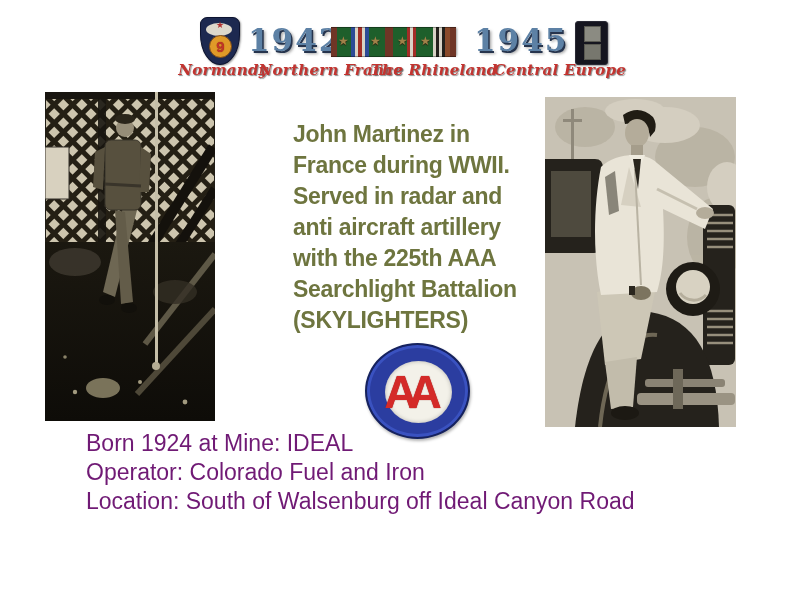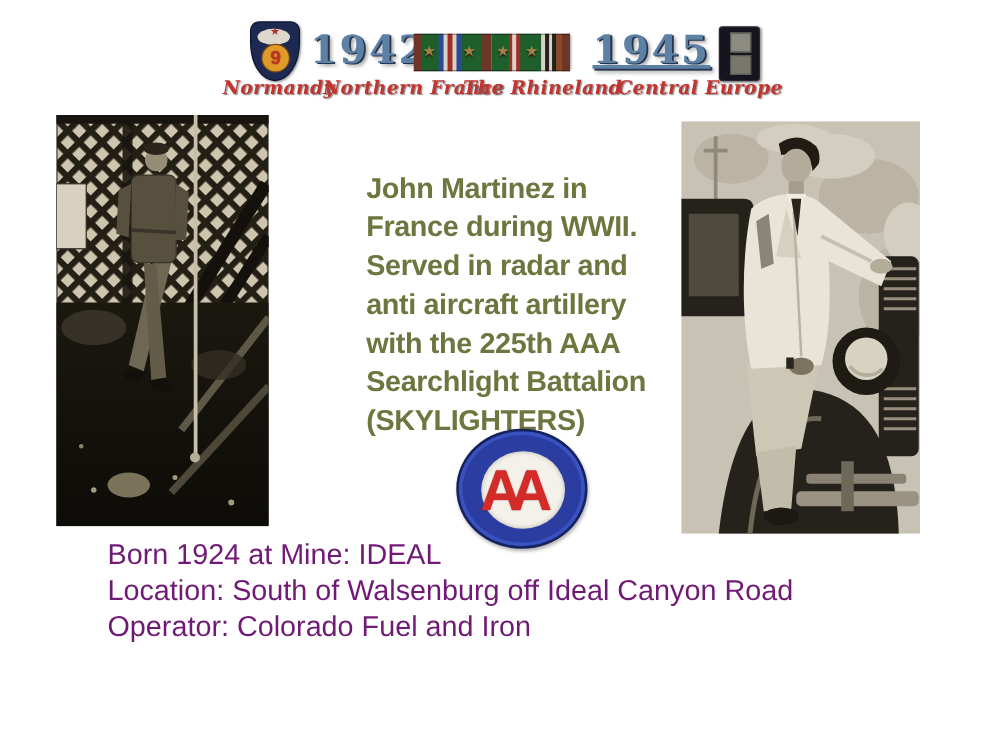--- a/index.html
+++ b/index.html
@@ -15,21 +15,21 @@
   .patch9 .star{position:absolute;left:0;top:1px;width:100%;text-align:center;
           font-size:9px;color:#b03030;line-height:12px;}
   .patch9 .nine{position:absolute;left:8px;top:17px;width:21px;height:21px;border-radius:50%;
           background:#e09a28;border:1px solid #7a4a1a;color:#c13527;text-align:center;
           font:bold 15px/21px "Liberation Sans",sans-serif;text-shadow:0 0 1px #7a1a10;}
 
   .year{position:absolute;top:22px;font-family:"DejaVu Serif",serif;font-weight:bold;
         font-size:31px;letter-spacing:2px;color:#5d81a5;
         text-shadow:1.5px 1.5px 0 #26344d,3px 3px 3px rgba(0,0,0,.35);}
   #year-1942{left:248px;}
-  #year-1945{left:474px;text-decoration:underline;}
+  #year-1945{left:474px;}
 
   .ribbons{position:absolute;left:331px;top:27px;width:125px;height:28px;display:flex;
            box-shadow:1px 1px 2px rgba(0,0,0,.4);}
   .rib{position:relative;height:28px;border-top:1px solid rgba(0,0,0,.35);
        border-bottom:1px solid rgba(0,0,0,.35);}
   .rib1{width:62px;background:linear-gradient(90deg,
         #6f3526 0 6px,#1e5f2b 6px 20px,#2c4b97 20px 24px,#d8d3c6 24px 27px,#a32d27 27px 31px,
         #d8d3c6 31px 34px,#2c4b97 34px 38px,#1e5f2b 38px 54px,#6f3526 54px 62px);}
   .rib2{width:63px;background:linear-gradient(90deg,
         #1e5f2b 0 14px,#a32d27 14px 17px,#d8d3c6 17px 20px,#a32d27 20px 23px,#1e5f2b 23px 40px,
@@ -47,21 +47,21 @@
   .campaign{position:absolute;top:61px;transform:translateX(-50%);white-space:nowrap;
          font-family:"DejaVu Serif",serif;font-style:italic;font-weight:bold;font-size:15px;
          color:#c23430;text-shadow:1px 1px 1px rgba(110,110,110,.8);letter-spacing:.3px;}
 
   
   .photo{position:absolute;display:block;}
   #left-photo{left:45px;top:92px;}
   #right-photo{left:545px;top:97px;}
 
   #caption{position:absolute;left:293px;top:119px;width:250px;white-space:pre-line;
-        font-weight:bold;font-size:23px;line-height:31px;letter-spacing:-.3px;color:#6e753f;margin-top:16px;}
+        font-weight:bold;font-size:23px;line-height:31px;letter-spacing:-.3px;color:#6e753f;}
 
   .aa-patch{position:absolute;left:365px;top:343px;width:105px;height:96px;border-radius:50%;
         background:#2b3da0;border:2px solid #16225e;box-shadow:inset 0 0 0 3px #3a52c0,1px 2px 3px rgba(0,0,0,.3);
         box-sizing:border-box;}
   .aa-patch .aa-center{position:absolute;left:18px;top:16px;width:67px;height:62px;border-radius:50%;
         background:#f3f1e9;box-shadow:inset 0 0 4px rgba(0,0,0,.25);}
   .aa-patch .aa-letters{position:absolute;left:0;top:16px;width:100%;text-align:center;
         font:bold 46px/62px "Liberation Sans",sans-serif;letter-spacing:-9px;color:#d42a28;
         text-shadow:0 0 1px #8a1512;padding-right:18px;box-sizing:border-box;}
 
@@ -219,17 +219,17 @@
       <ellipse cx="92" cy="36" rx="12" ry="14" fill="#b4ac9a"></ellipse>
       <rect x="86" y="48" width="12" height="10" fill="#a59d8b"></rect>
       <ellipse cx="96" cy="196" rx="10" ry="7" fill="#7c745f"></ellipse>
       <rect x="84" y="189" width="6" height="9" fill="#2a261e"></rect>
       <ellipse cx="160" cy="116" rx="9" ry="6" fill="#b4ac9a"></ellipse>
     </g>
   </svg>
 
   <div id="facts">
     <div>Born 1924 at Mine: IDEAL</div>
+    <div>Operator: Colorado Fuel and Iron</div>
     <div>Location: South of Walsenburg off Ideal Canyon Road</div>
-    <div>Operator: Colorado Fuel and Iron</div>
   </div>
 
 </div>
 
 </body></html>

